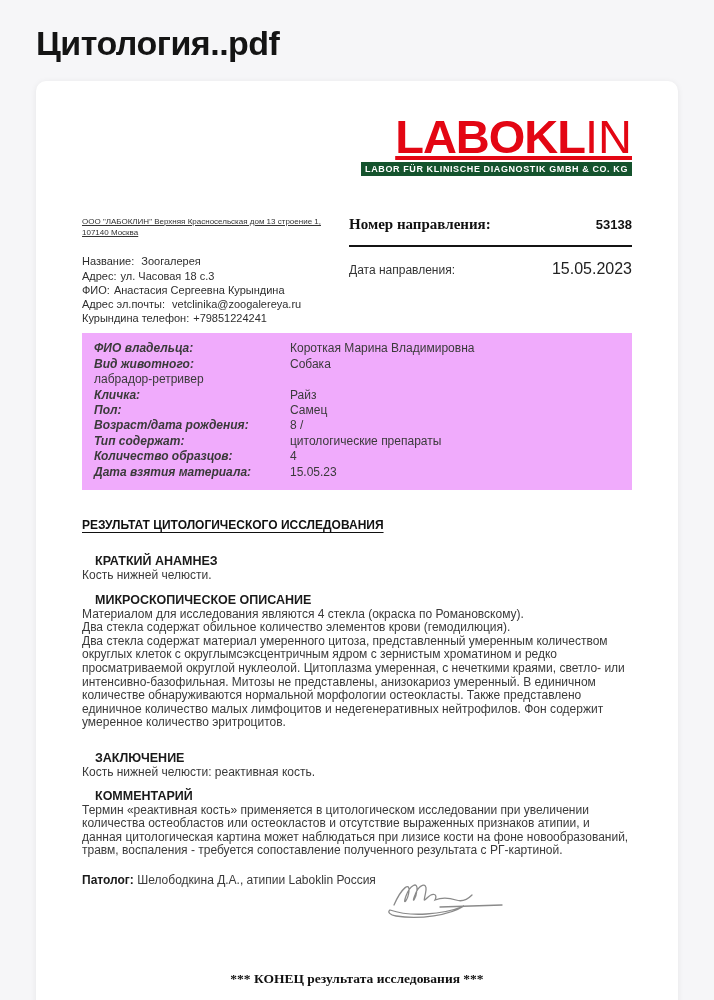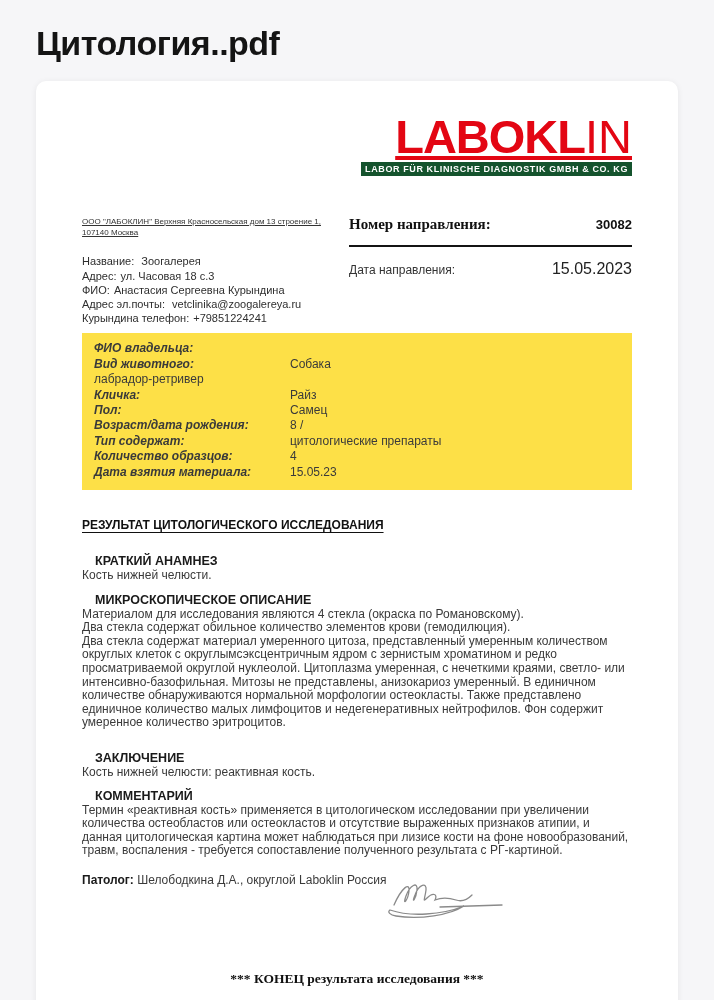--- a/index.html
+++ b/index.html
@@ -84,21 +84,21 @@
   .date-row {
     display: flex;
     justify-content: space-between;
     align-items: baseline;
     margin-top: 13px;
   }
   .date-label { font-size: 12px; color: #333; }
   .date-value { font-size: 16px; color: #222; }
   
   .info-table {
-    background: #fde047;
+    background: #f0abfc;
     margin-top: 8px;
     padding: 8px 28px 10px 12px;
   }
   .info-row { display: flex; font-size: 12px; line-height: 15.4px; color: #3a3a3a; }
   .info-label { width: 196px; font-weight: 700; font-style: italic; flex-shrink: 0; }
   .info-value { flex: 1; }
   
   .result-heading {
     margin-top: 28px;
     font-size: 12px;
@@ -161,32 +161,33 @@
         <div class="client-row"><span class="lbl">Название:</span> <span>Зоогалерея</span></div>
         <div class="client-row"><span class="lbl">Адрес:</span><span>ул. Часовая 18 с.3</span></div>
         <div class="client-row"><span class="lbl">ФИО:</span><span>Анастасия Сергеевна Курындина</span></div>
         <div class="client-row"><span class="lbl">Адрес эл.почты:</span>  <span>vetclinika@zoogalereya.ru</span></div>
         <div class="client-row"><span class="lbl">Курындина телефон:</span><span>+79851224241</span></div>
       </div>
     </div>
     <div class="header-right">
       <div class="referral-row">
         <span class="referral-label">Номер направления:</span>
-        <span class="referral-number">30082</span>
+        <span class="referral-number">53138</span>
       </div>
       <div class="date-row">
         <span class="date-label">Дата направления:</span>
         <span class="date-value">15.05.2023</span>
       </div>
     </div>
   </div>
 
   <div class="info-table">
     <div class="info-row">
         <span class="info-label">ФИО владельца:</span>
+        <span class="info-value">Короткая  Марина  Владимировна</span>
       </div>
     <div class="info-row">
         <span class="info-label">Вид животного:</span>
         <span class="info-value">Собака</span>
       </div>
     <div class="info-row">
         <span class="info-value">лабрадор-ретривер</span>
       </div>
     <div class="info-row">
         <span class="info-label">Кличка:</span>
@@ -233,21 +234,21 @@
     <div class="section-text">Кость нижней челюсти: реактивная кость.</div>
   </div>
 
   <div class="section sec-comment">
     <div class="section-title">КОММЕНТАРИЙ</div>
     <div class="section-text">Термин «реактивная кость» применяется в цитологическом исследовании при увеличении количества остеобластов или остеокластов и отсутствие выраженных признаков атипии, и данная цитологическая картина может наблюдаться при лизисе кости на фоне новообразований, травм, воспаления - требуется сопоставление полученного результата с РГ-картиной.</div>
   </div>
 
   <div class="pathologist-row">
     <span class="lbl">Патолог:</span>
-    <span>Шелободкина Д.А., округлой Laboklin Россия</span>
+    <span>Шелободкина Д.А., атипии Laboklin Россия</span>
     <svg class="signature" width="130" height="46" viewBox="0 0 130 46">
       <g fill="none" stroke="#8a8a8a" stroke-width="1.3" stroke-linecap="round">
         <path d="M14,28 C22,10 30,5 29,14 C28,23 22,30 26,19 C30,8 38,4 37,13 C36,22 31,28 35,18 C39,7 47,5 46,13 C45,22 42,26 47,21 C53,15 58,17 55,23 C62,20 70,21 76,23 C82,25 88,22 92,18"></path>
         <path d="M10,33 C30,40 62,38 84,29 C70,38 40,43 16,39 C10,38 7,35 10,33"></path>
         <path d="M60,30 L122,28"></path>
       </g>
     </svg>
   </div>
 
   <div class="end-line">*** КОНЕЦ результата исследования ***</div>

